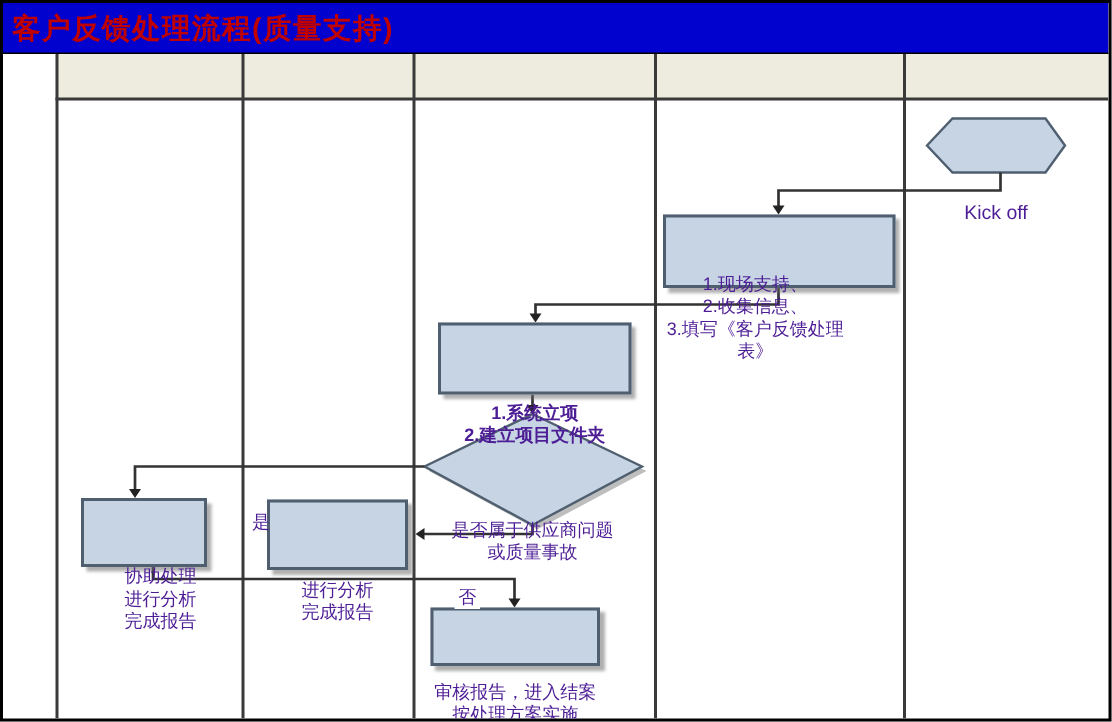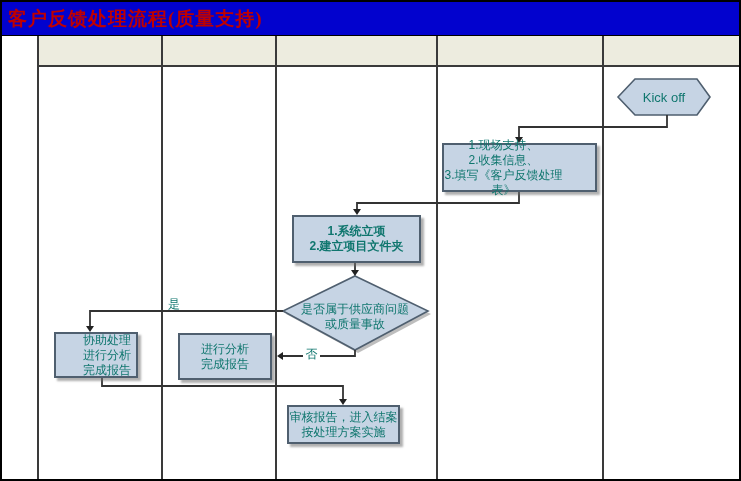--- a/index.html
+++ b/index.html
@@ -9,21 +9,21 @@
     -webkit-font-smoothing:antialiased;
   }
   .canvas{
     position:relative; width:741px; height:481px;
     background:#fff; border:2px solid #000; overflow:hidden;
   }
   
   .titlebar{
     position:absolute; left:0; top:0; right:0; height:34px;
     background:#0202ce; border-bottom:1px solid #000;
-    display:flex; align-items:center; padding-left:6px;font-family:Liberation Serif, serif;
+    display:flex; align-items:center; padding-left:6px;
   }
   .titlebar .title{
     color:#c00000; font-size:19px; font-weight:bold; letter-spacing:1px;
   }
   
   .header-row{
     position:absolute; left:35px; right:0; top:34px; height:31px;
     background:#edecdf; border-bottom:2px solid #3a3a3a;
   }
   .header-cell{ position:absolute; top:0; bottom:0; }
@@ -39,22 +39,22 @@
     box-shadow:3px 3px 2px rgba(110,110,110,.55);
   }
   .box1{ left:440px; top:141px; width:155px; height:49px; }
   .box2{ left:290px; top:213px; width:129px; height:48px; }
   .box3{ left:52px;  top:330px; width:84px;  height:46px; }
   .box4{ left:176px; top:331px; width:94px;  height:47px; }
   .box5{ left:285px; top:403px; width:113px; height:39px; }
   
   .lbl{
     position:absolute; display:flex; align-items:center; justify-content:center;
-    text-align:center; white-space:pre-line; color:#0f766e;
-    font-size:12px; line-height:15px;
+    text-align:center; white-space:pre-line; color:#4c1d95;
+    font-size:12px; line-height:15px;margin-top:44px;
   }
   .lbl-kickoff{ left:616px; top:85px; width:92px; height:20px; font-size:13px; }
   .lbl-box1{ left:440px; top:141px; width:123px; height:49px; }
   .lbl-box2{ left:290px; top:213px; width:129px; height:48px;font-weight:bold; }
   .lbl-diamond{ left:283px; top:299px; width:140px; height:32px; }
   .lbl-box3{ left:52px;  top:330px; width:84px;  height:46px;padding-left:22px; }
   .lbl-box4{ left:176px; top:331px; width:94px;  height:47px; }
   .lbl-box5{ left:285px; top:403px; width:113px; height:40px; }
   .lbl-yes{ left:163px; top:295px; width:18px; height:15px; }
   .lbl-no { left:301px; top:345px; width:17px; height:15px; background:#fff; }

